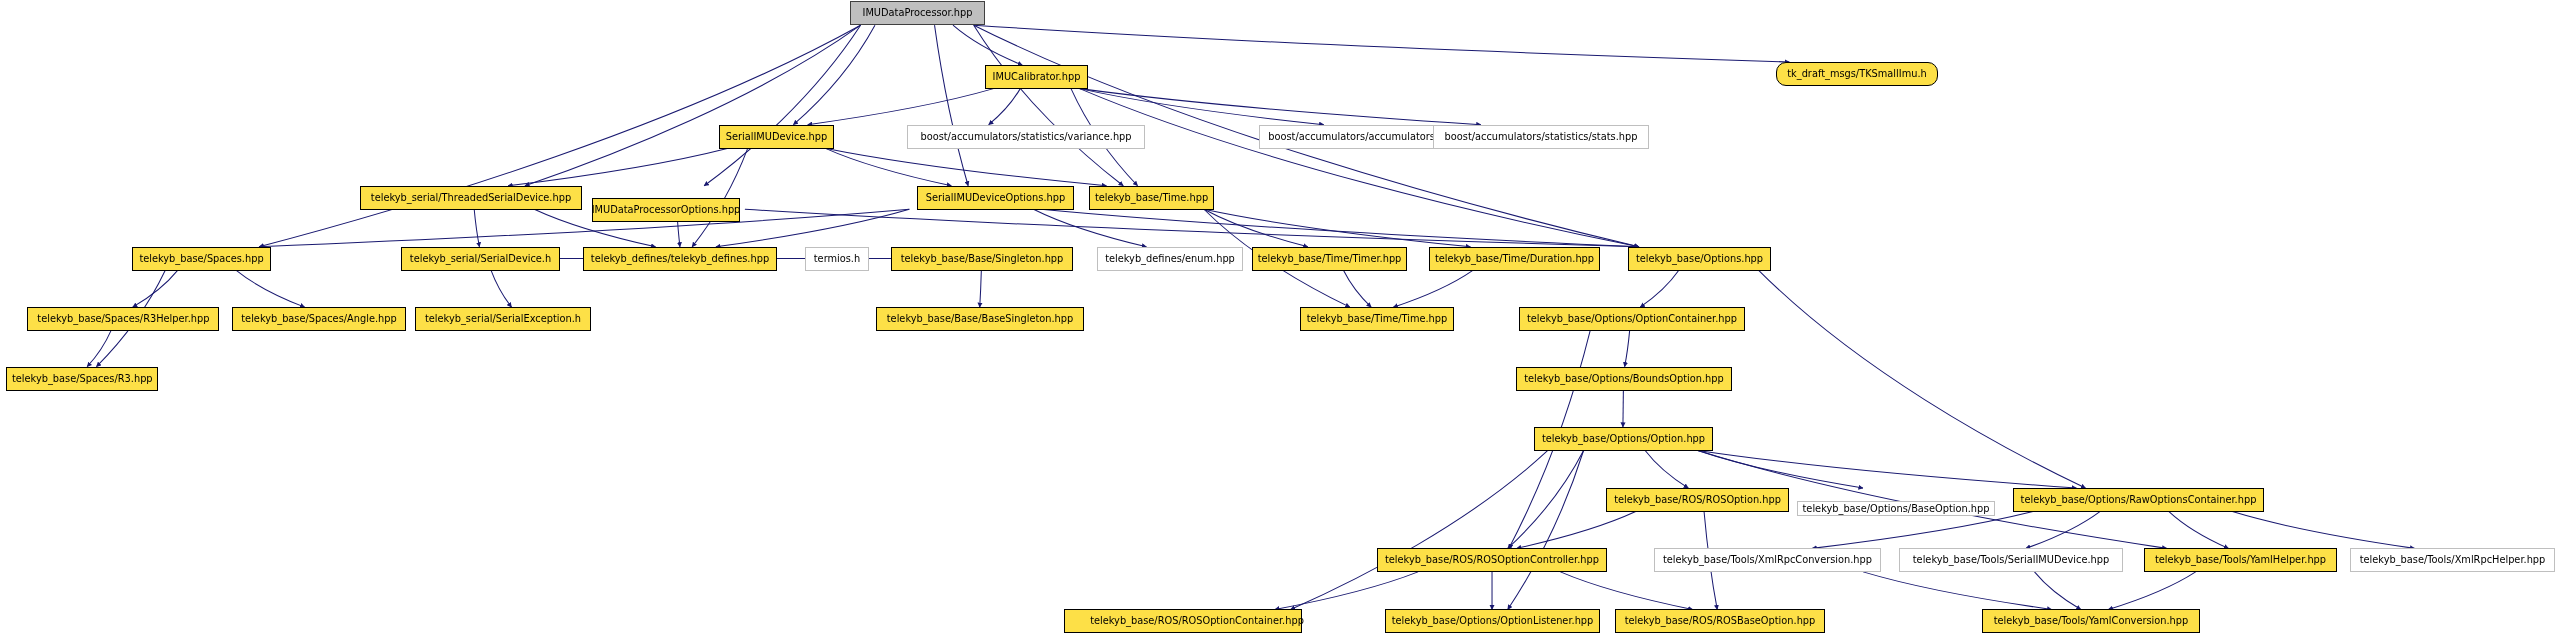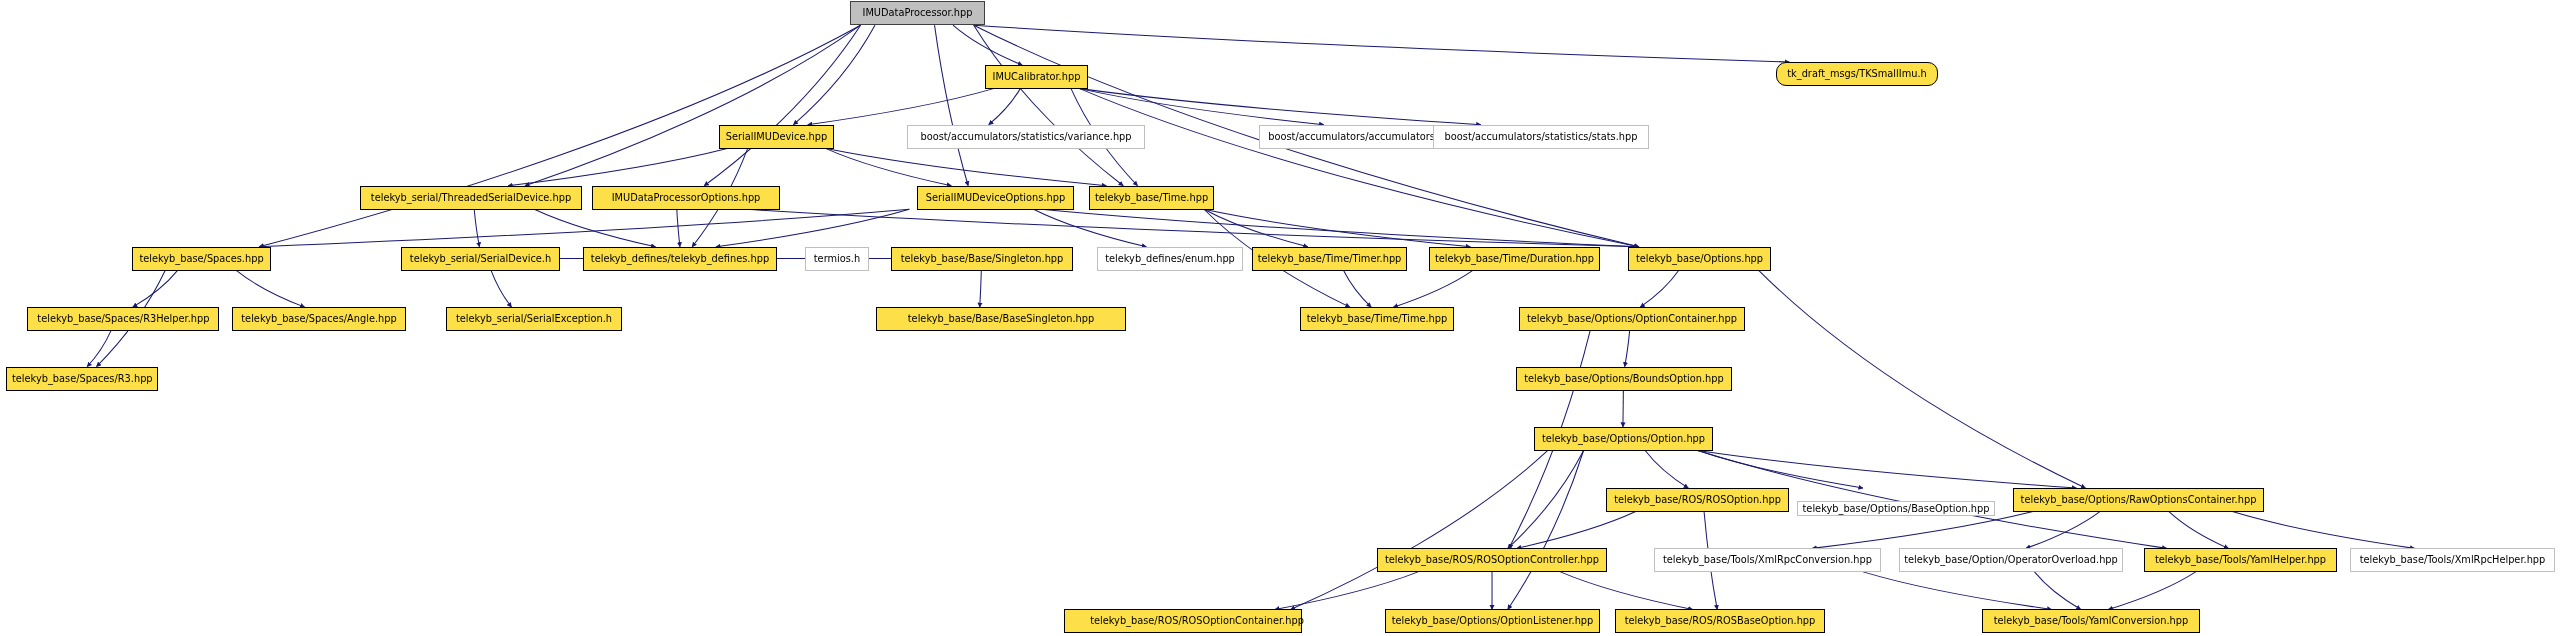--- a/index.html
+++ b/index.html
@@ -107,21 +107,21 @@
     </div>
     <div class="node plain" style="left: 1259px; top: 125px; width: 207px; height: 23.5px;">
       <span>boost/accumulators/accumulators.hpp</span>
     </div>
     <div class="node plain" style="left: 1433px; top: 125px; width: 216px; height: 23.5px;">
       <span>boost/accumulators/statistics/stats.hpp</span>
     </div>
     <div class="node solid" style="left: 360px; top: 186px; width: 222px; height: 23.5px;">
       <span>telekyb_serial/ThreadedSerialDevice.hpp</span>
     </div>
-    <div class="node solid" style="left: 592px; top: 186px; width: 188px; height: 23.5px; align-items: center;">
+    <div class="node solid" style="left: 592px; top: 198px; width: 148px; height: 23.5px; align-items: center;">
       <span>IMUDataProcessorOptions.hpp</span>
     </div>
     <div class="node solid" style="left: 897px; top: 186px; width: 157px; height: 23.5px; margin-left: 20px;">
       <span>SerialIMUDeviceOptions.hpp</span>
     </div>
     <div class="node solid" style="left: 1089px; top: 186px; width: 125px; height: 23.5px;">
       <span>telekyb_base/Time.hpp</span>
     </div>
     <div class="node solid" style="left: 132px; top: 247px; width: 139px; height: 23.5px;">
       <span>telekyb_base/Spaces.hpp</span>
@@ -149,24 +149,24 @@
     </div>
     <div class="node solid" style="left: 1628px; top: 247px; width: 143px; height: 23.5px;">
       <span>telekyb_base/Options.hpp</span>
     </div>
     <div class="node solid" style="left: 27.4px; top: 307px; width: 192px; height: 23.5px;">
       <span>telekyb_base/Spaces/R3Helper.hpp</span>
     </div>
     <div class="node solid" style="left: 232px; top: 307px; width: 174px; height: 23.5px;">
       <span>telekyb_base/Spaces/Angle.hpp</span>
     </div>
-    <div class="node solid" style="left: 446px; top: 307px; width: 176px; height: 23.5px;">
+    <div class="node solid" style="left: 415px; top: 307px; width: 176px; height: 23.5px;">
       <span>telekyb_serial/SerialException.h</span>
     </div>
-    <div class="node solid" style="left: 876px; top: 307px; width: 250px; height: 23.5px; align-items: center;">
+    <div class="node solid" style="left: 876px; top: 307px; width: 208px; height: 23.5px; align-items: center;">
       <span>telekyb_base/Base/BaseSingleton.hpp</span>
     </div>
     <div class="node solid" style="left: 1300px; top: 307px; width: 154px; height: 23.5px;">
       <span>telekyb_base/Time/Time.hpp</span>
     </div>
     <div class="node solid" style="left: 1519px; top: 307px; width: 226px; height: 23.5px;">
       <span>telekyb_base/Options/OptionContainer.hpp</span>
     </div>
     <div class="node solid" style="left: 6.3px; top: 367px; width: 152px; height: 23.5px;">
       <span>telekyb_base/Spaces/R3.hpp</span>
@@ -186,21 +186,21 @@
     <div class="node solid" style="left: 2013px; top: 488px; width: 251px; height: 23.5px;">
       <span>telekyb_base/Options/RawOptionsContainer.hpp</span>
     </div>
     <div class="node solid" style="left: 1377px; top: 548px; width: 230px; height: 23.5px;">
       <span>telekyb_base/ROS/ROSOptionController.hpp</span>
     </div>
     <div class="node plain" style="left: 1654px; top: 548px; width: 227px; height: 23.5px;">
       <span>telekyb_base/Tools/XmlRpcConversion.hpp</span>
     </div>
     <div class="node plain" style="left: 1899px; top: 548px; width: 224px; height: 23.5px;">
-      <span>telekyb_base/Option/OperatorOverload.hpp</span>
+      <span>telekyb_base/Tools/SerialIMUDevice.hpp</span>
     </div>
     <div class="node solid" style="left: 2144px; top: 548px; width: 193px; height: 23.5px;">
       <span>telekyb_base/Tools/YamlHelper.hpp</span>
     </div>
     <div class="node plain" style="left: 2350px; top: 548px; width: 205px; height: 23.5px;">
       <span>telekyb_base/Tools/XmlRpcHelper.hpp</span>
     </div>
     <div class="node solid" style="left: 1064px; top: 609px; width: 238px; height: 23.5px; padding-left: 28px;">
       <span>telekyb_base/ROS/ROSOptionContainer.hpp</span>
     </div>

